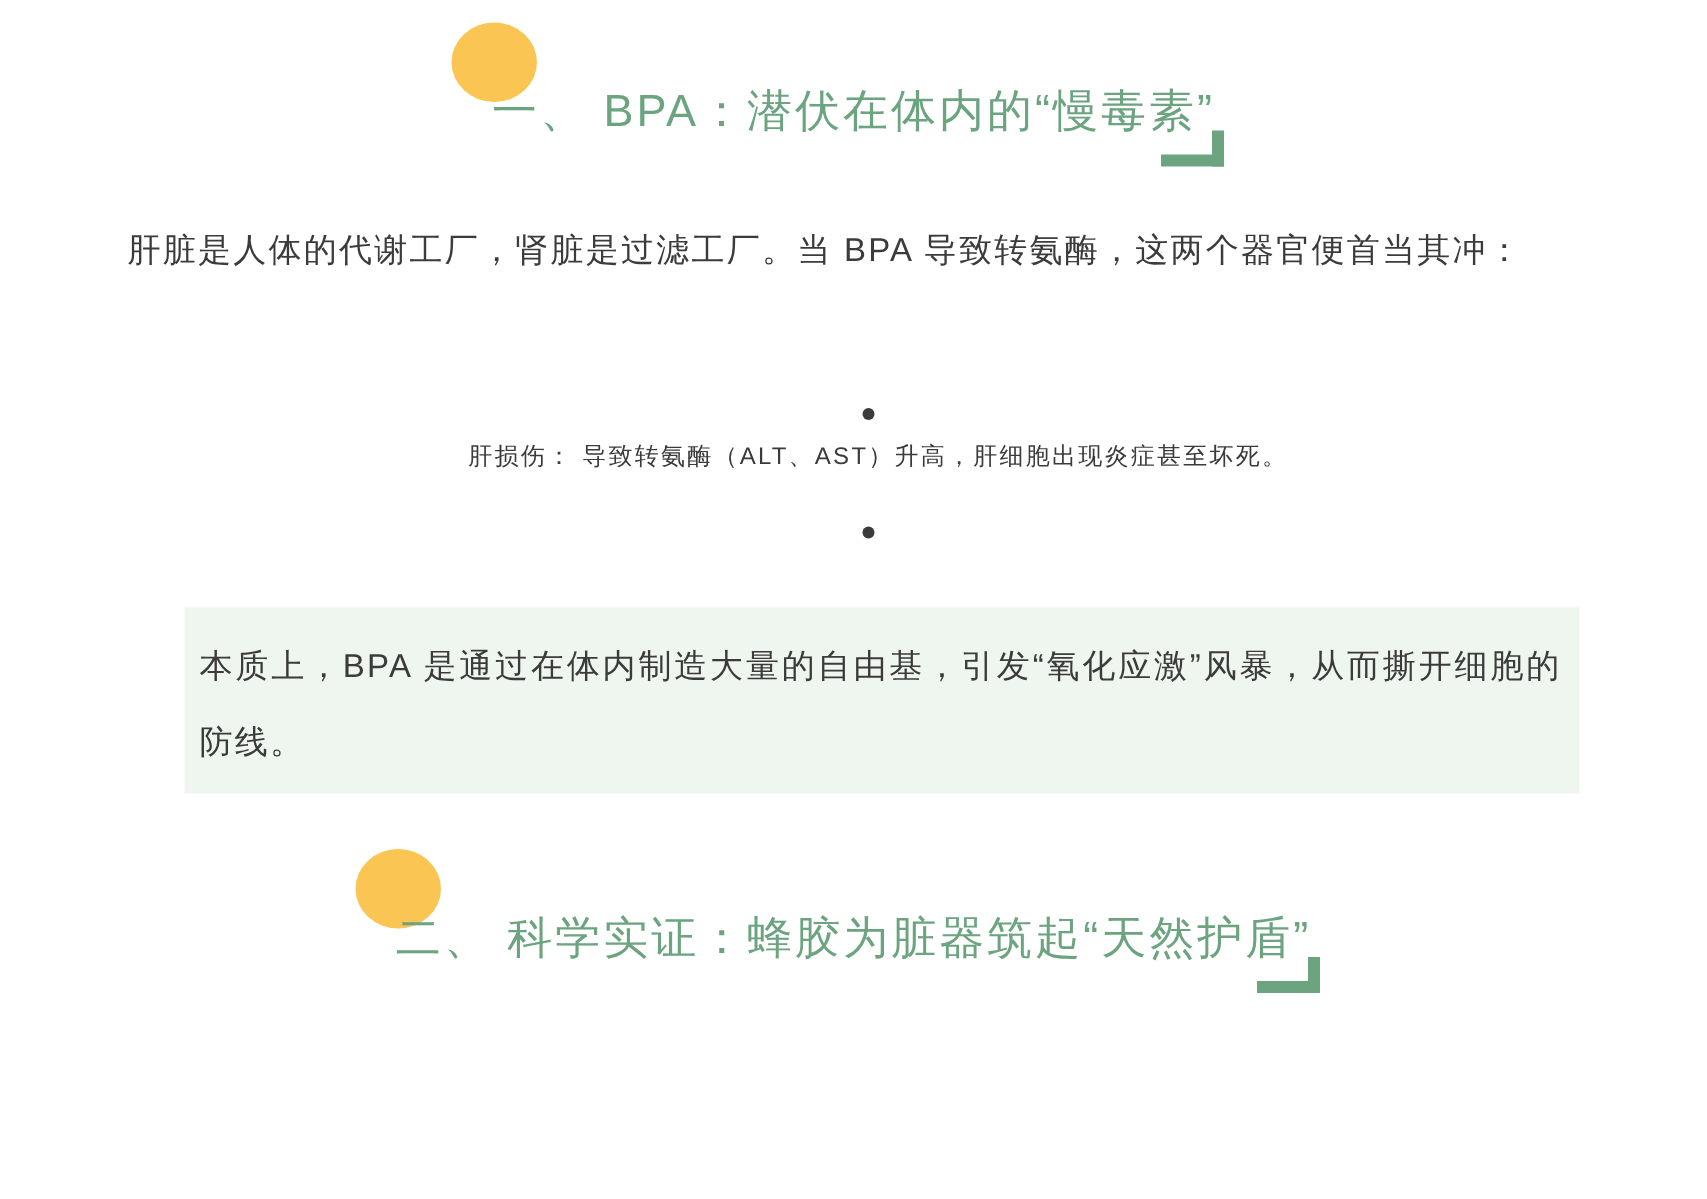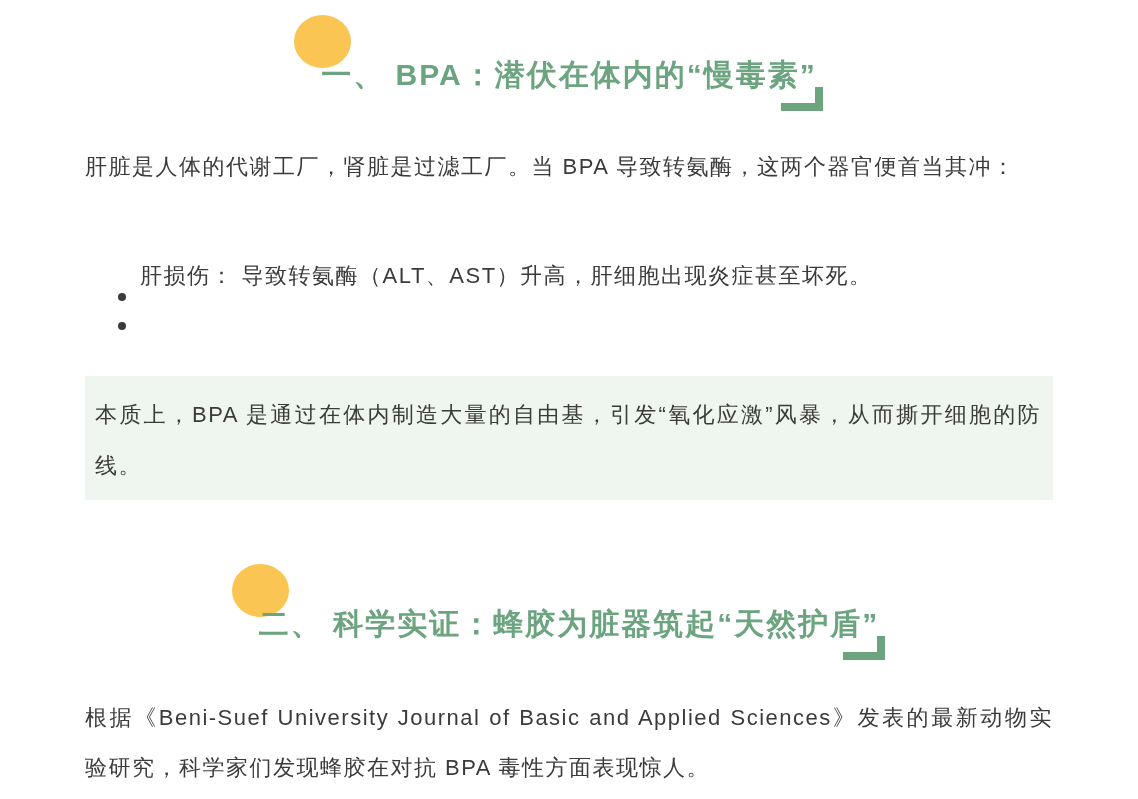--- a/index.html
+++ b/index.html
@@ -22,26 +22,26 @@
     margin:0 auto;
     background:var(--page-bg);
     padding:0 85px 20px 85px;
     overflow:hidden;
   }
   
   .heading-wrap{
     text-align:center;
   }
   .heading-wrap.first{margin-top:52px;}
-  .heading-wrap.second{margin-top:101px;}
+  .heading-wrap.second{margin-top:74px;}
   h2.section-heading{
     display:inline-block;
     position:relative;
     font-size:30px;
-    font-weight:700;
+    font-weight:400;
     line-height:46px;
     letter-spacing:2px;
     color:var(--green);
     white-space:nowrap;
   }
   .heading-text{
     position:relative;
     z-index:1;
   }
   .deco-circle{
@@ -75,38 +75,40 @@
   }
   .para.after-heading2{margin-top:46px;}
   
   ul.effects-list{
     list-style:none;
     margin-top:59px;
     margin-left:33px;
   }
   ul.effects-list li{
     display:flex;
-    align-items:flex-end;
-    font-size:22px;
+    align-items:center;
+    font-size:16px;
     line-height:50px;
     letter-spacing:1.5px;
+    flex-direction:column;
   }
   .bullet-dot{
     flex:0 0 auto;
     width:8px;
     height:8px;
     border-radius:50%;
     background:var(--ink);
     margin:21px 14px 0 0;
   }
   
   .callout{
     margin-top:46px;
     background:var(--callout-bg);
     padding:13px 12px 9px 10px;
+    margin-left:38px;
   }
   .callout p{
     font-size:22px;
     line-height:51px;
     letter-spacing:1.5px;
     text-align:justify;
     color:var(--ink);
   }
 </style>
 </head>
@@ -145,17 +147,16 @@
   <section>
 
     <div class="heading-wrap second">
       <h2 class="section-heading">
         <span class="deco-circle"></span>
         <span class="deco-corner"></span>
         <span class="heading-text">二、 科学实证：蜂胶为脏器筑起“天然护盾”</span>
       </h2>
     </div>
 
-    <p class="para after-heading2">根据《Beni-Suef University Journal of Basic and Applied Sciences》发表的最新动物实验研究，科学家们发现蜂胶在对抗 BPA 毒性方面表现惊人。</p>
 
   </section>
 
 </div>
 
 </body></html>

